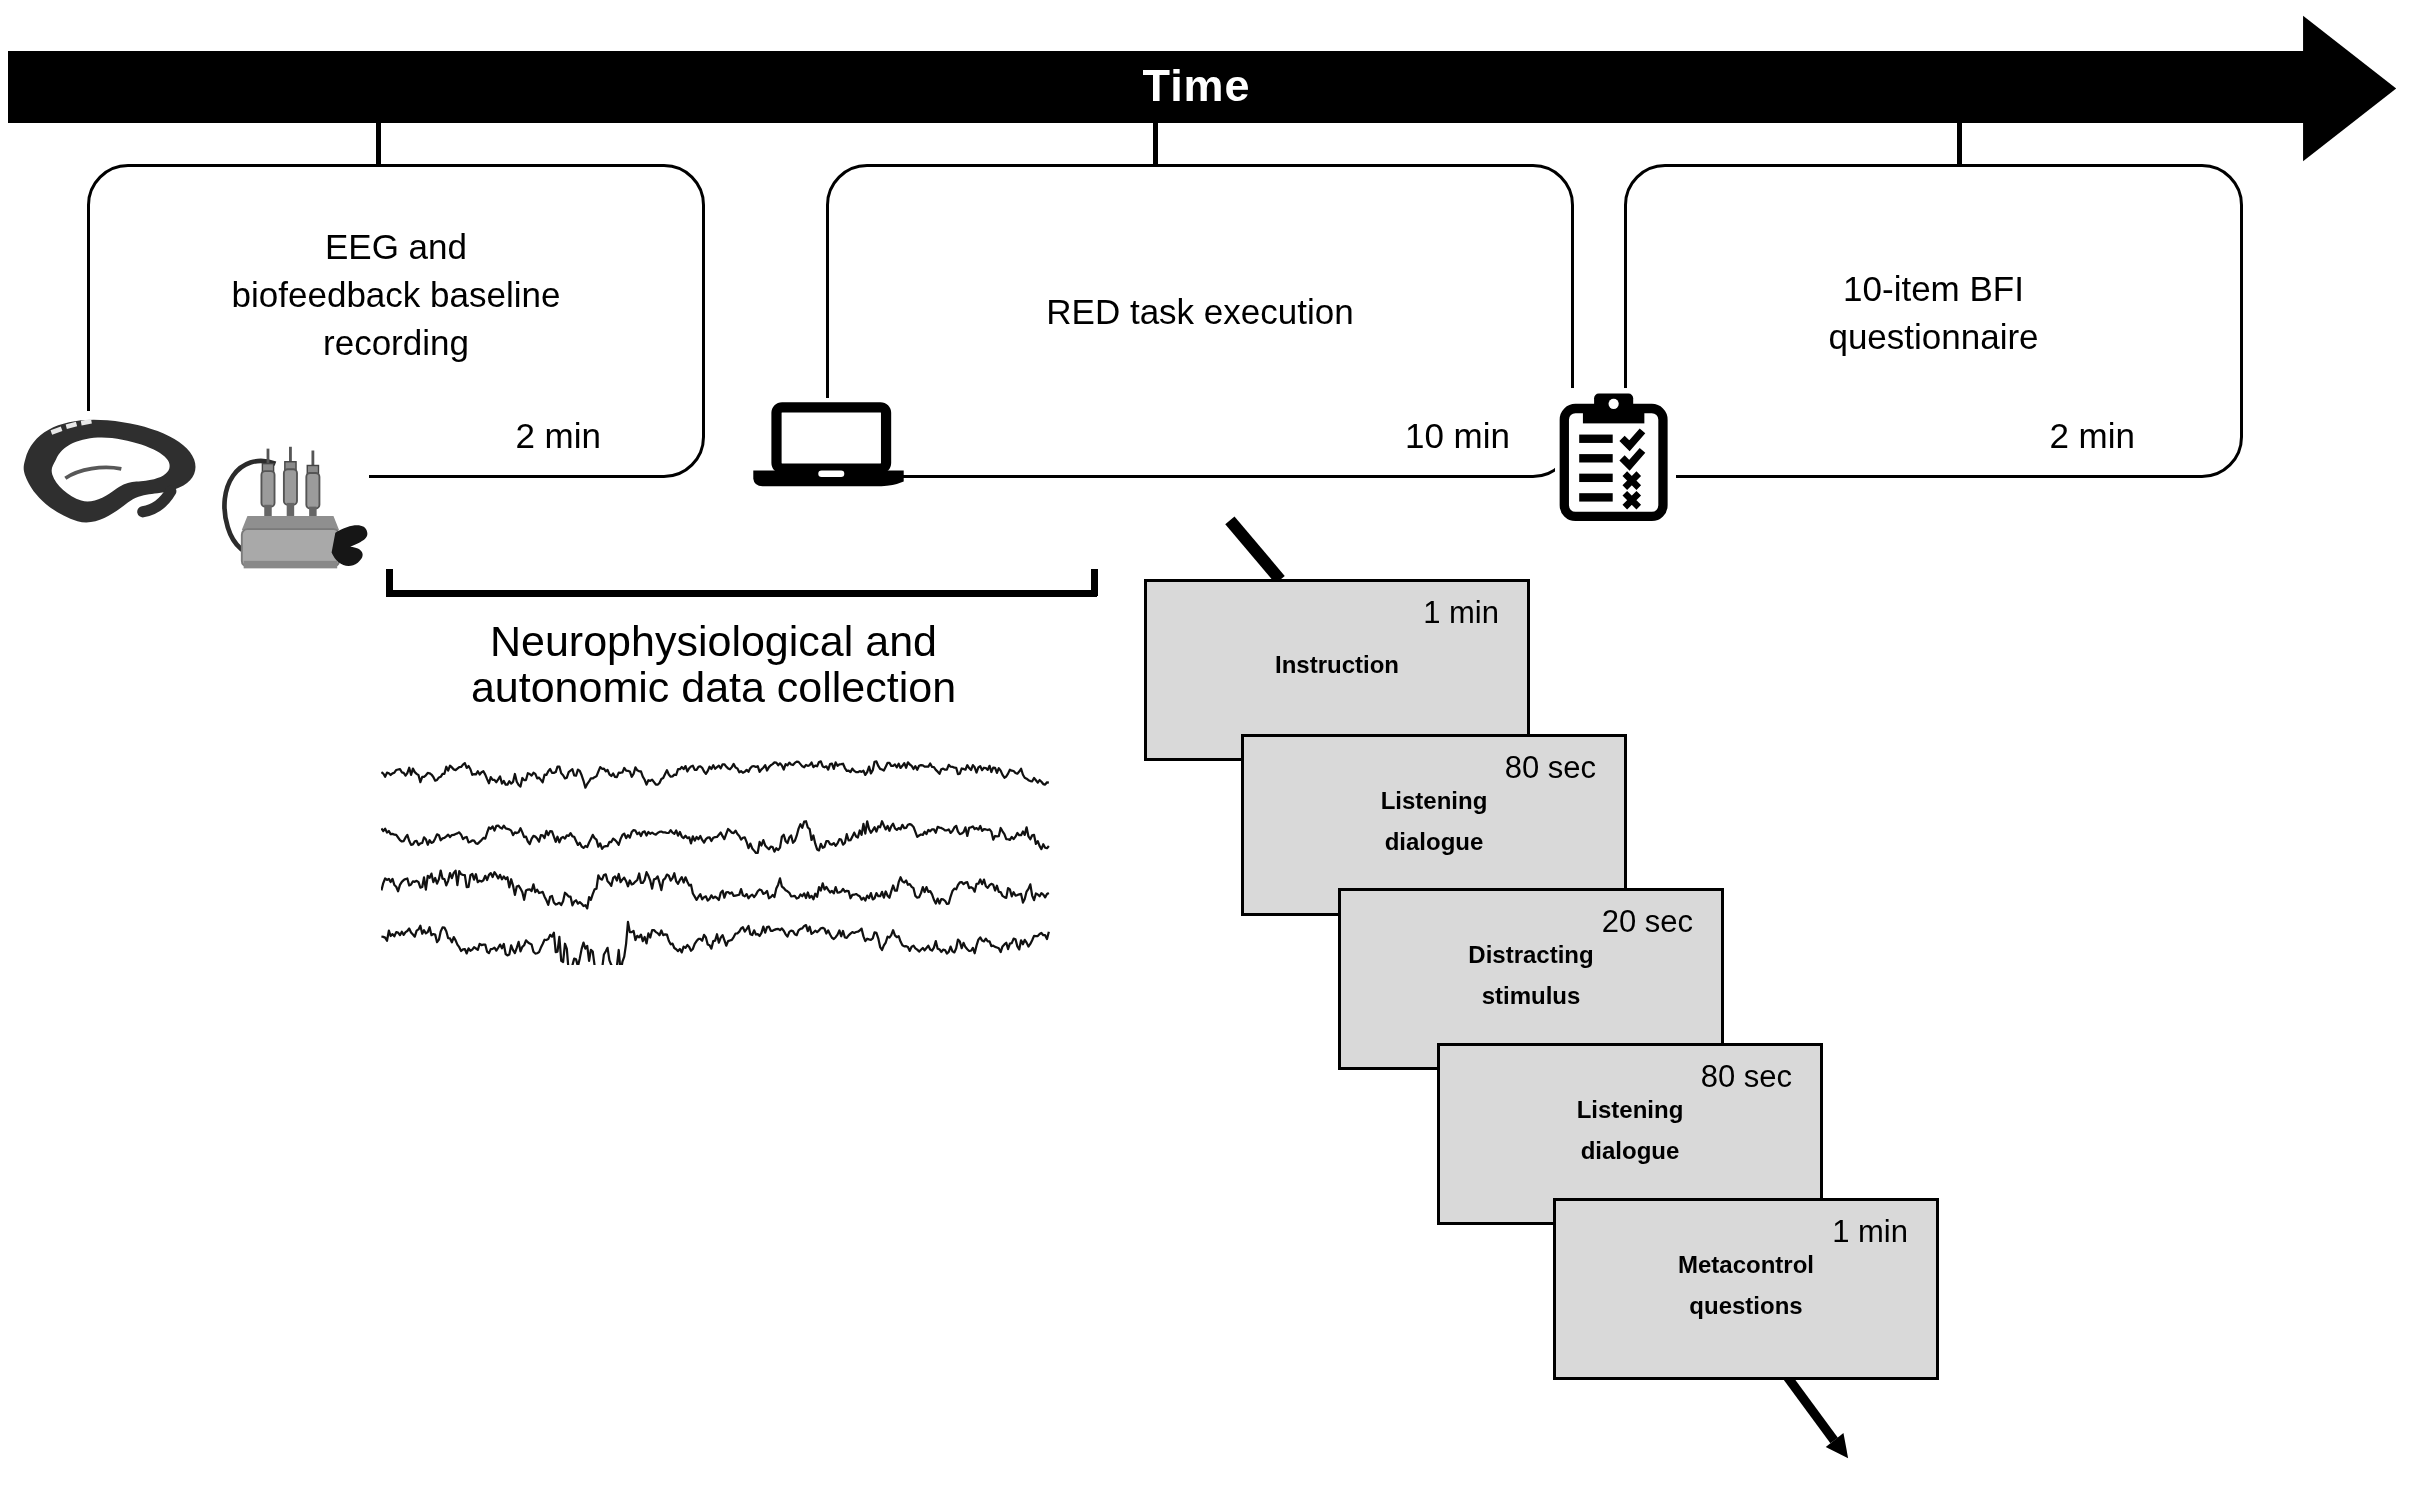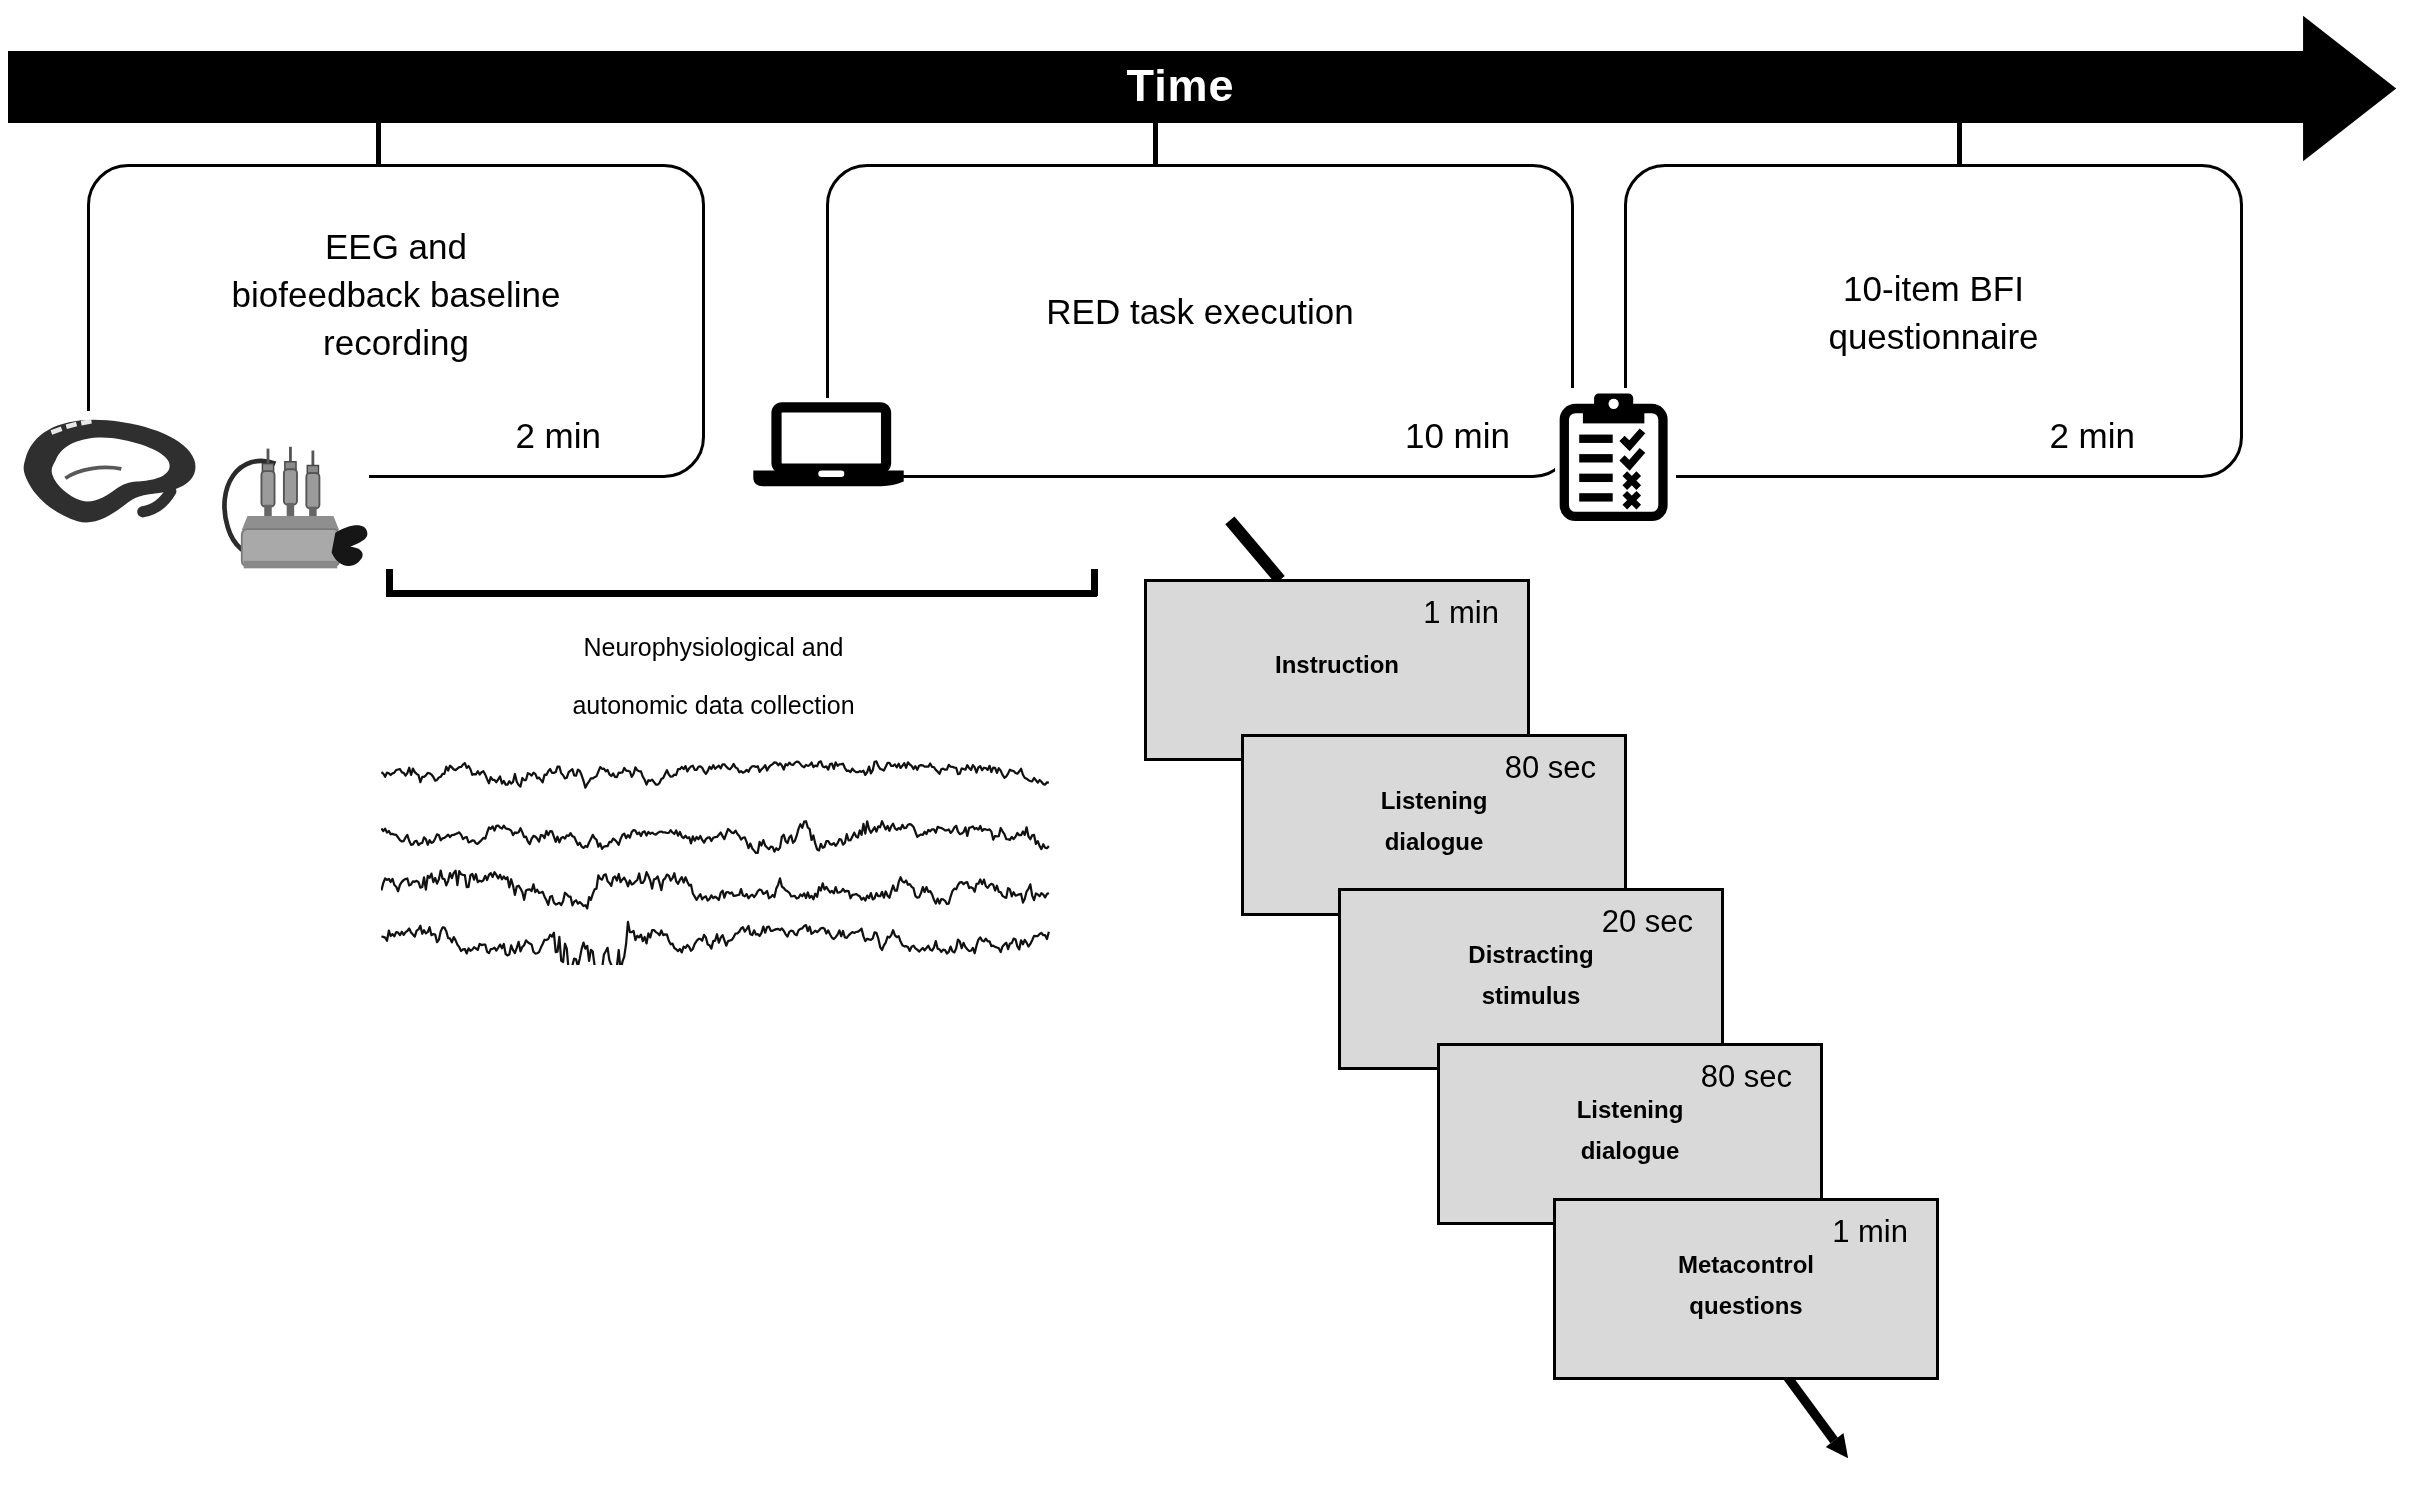--- a/index.html
+++ b/index.html
@@ -8,21 +8,21 @@
     width:2413px;height:1511px;
     background:#fff;
     font-family:"Liberation Sans", sans-serif;
     color:#000;
     overflow:hidden;
   }
   
   .time-bar{position:absolute;left:7.5px;top:51px;width:2301px;height:72px;background:#000;}
   .time-arrowhead{position:absolute;left:2303px;top:14px;}
   .time-label{
-    position:absolute;left:0;top:60px;width:2361px;
+    position:absolute;left:16px;top:60px;width:2361px;
     text-align:center;color:#fff;font-weight:bold;font-size:45px;letter-spacing:0.9px;
   }
   .stem{position:absolute;top:121px;width:4.7px;height:45px;background:#000;}
   #stem-1{left:376px;} #stem-2{left:1153px;} #stem-3{left:1957px;}
 
   
   .phase-box{
     position:absolute;top:164px;height:314px;box-sizing:border-box;
     background:#fff;border:3.7px solid #000;border-radius:41px;
   }
@@ -48,21 +48,21 @@
   #laptop{left:751px;top:398px;}
   #clipboard{left:1555px;top:388px;}
 
   
   .bracket-part{position:absolute;background:#000;}
   #bracket-line{left:386px;top:590px;width:711px;height:6.5px;}
   #bracket-tick-l{left:386px;top:569px;width:6.5px;height:27px;}
   #bracket-tick-r{left:1091px;top:569px;width:6.5px;height:27px;}
   .bracket-caption{
     position:absolute;left:389px;top:618px;width:649px;
-    text-align:center;font-size:25px;line-height:58px;white-space:pre-line;
+    text-align:center;font-size:43px;line-height:46px;white-space:pre-line;
   }
 
   
   #eeg-traces{position:absolute;left:381px;top:745px;}
 
   
   .slide{
     position:absolute;width:386px;height:182px;box-sizing:border-box;
     background:#d9d9d9;border:3.7px solid #000;
   }

